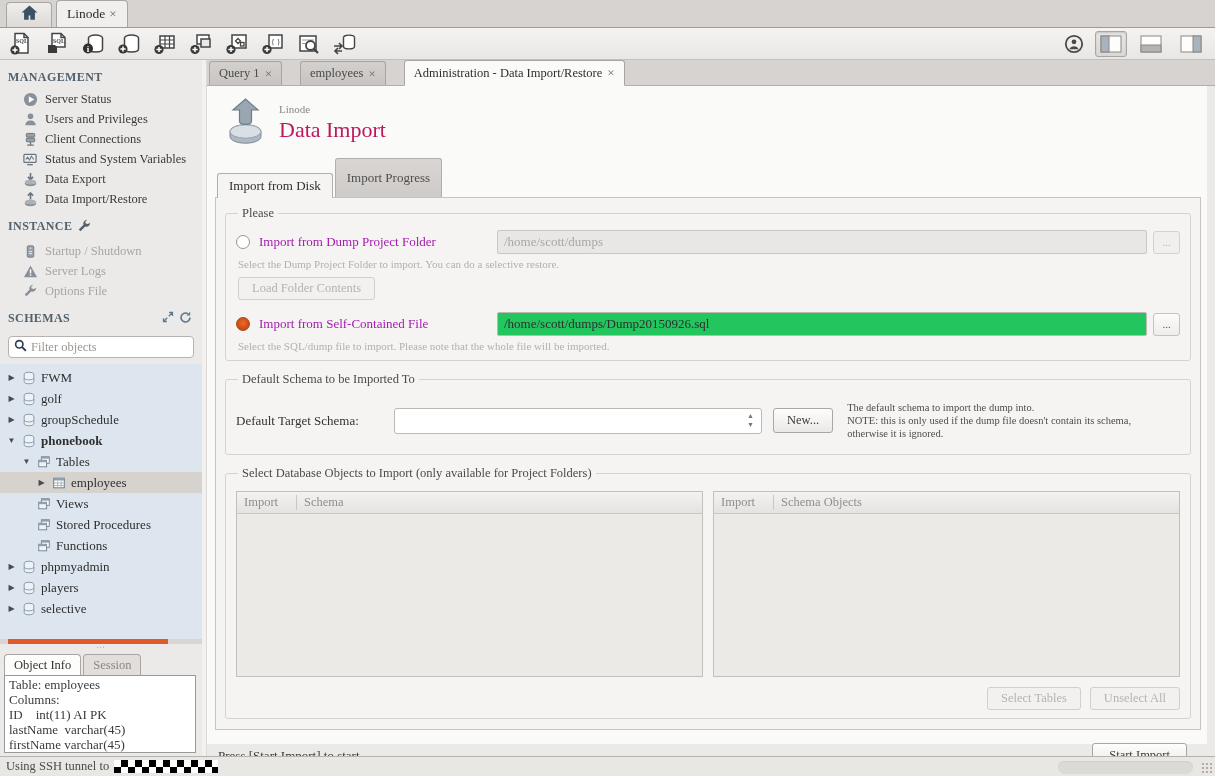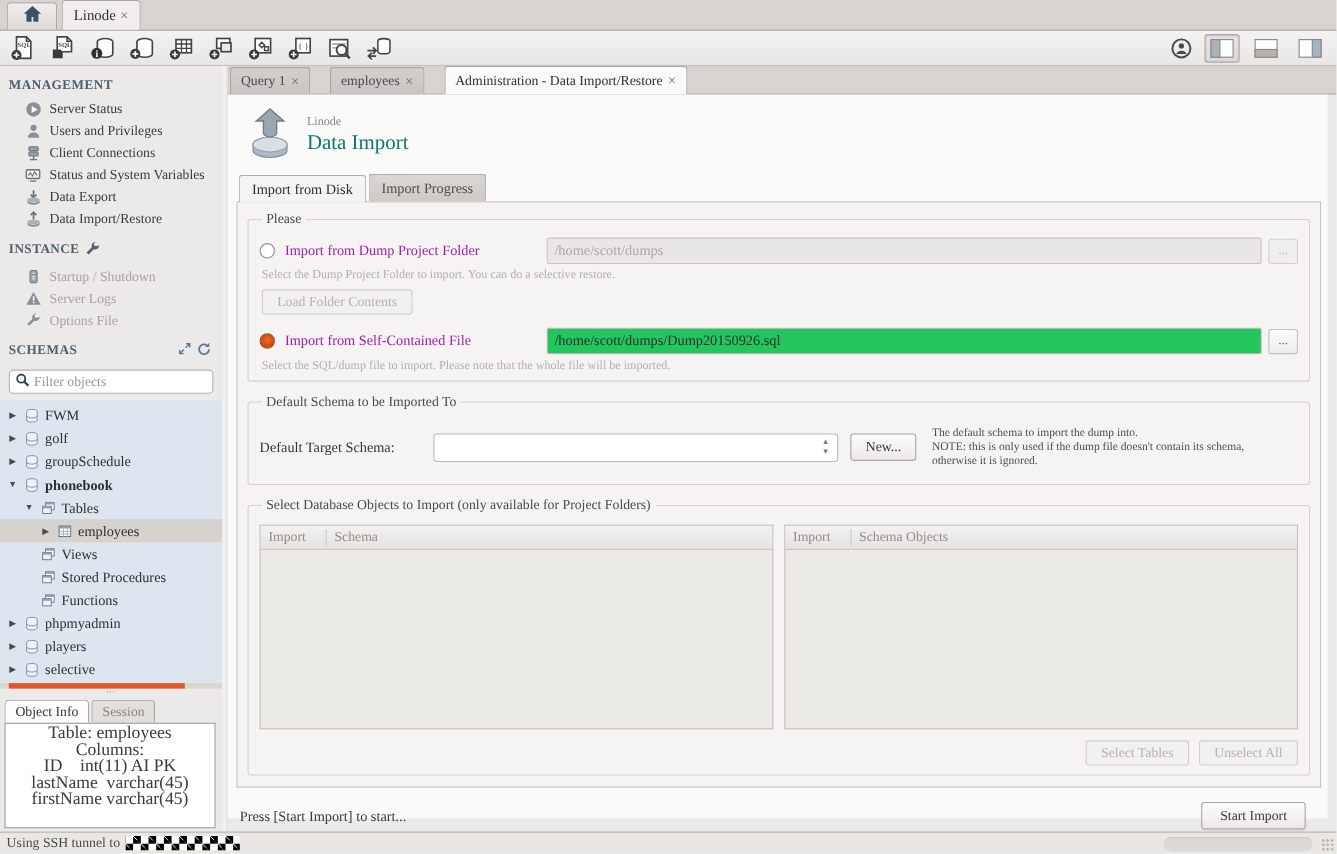--- a/index.html
+++ b/index.html
@@ -39,35 +39,35 @@
   .trow.selected { background:#d6d2ce; }
   .trow.bold { font-weight:bold; }
   .tarrow { width:11px; font-size:8px; color:#4b4b4b; text-align:center; flex:none; }
   .ticn { width:16px; display:flex; justify-content:center; flex:none; }
   .osplit { height:5px; background:#d8d5d2; display:flex; }
   .obar { width:160px; margin-left:8px; background:#e0592a; }
   .grip { height:9px; text-align:center; font-size:9px; color:#a8a5a2; line-height:7px; letter-spacing:1px; }
   .info-tabs { height:22px; display:flex; align-items:flex-end; padding-left:4px; gap:2px; }
   .itab { height:21px; padding:0 9px; font-size:12.5px; display:flex; align-items:center; border:1px solid #a8a5a2; border-bottom:none; border-radius:4px 4px 0 0; background:#e1dedb; color:#8a8784; }
   .itab.active { background:#fdfdfc; color:#333; }
-  .info-box { flex:none; height:96px; margin:0 6px 3px 4px; background:#fff; border:1px solid #999; font-size:16px; line-height:15px; padding:1px 4px; overflow:hidden;text-align:center; }
+  .info-box { flex:none; height:78px; margin:0 6px 3px 4px; background:#fff; border:1px solid #999; font-size:13px; line-height:15px; padding:1px 4px; overflow:hidden; }
   .info-box div { white-space:pre; }
 
   
   .maincol { flex:1; display:flex; flex-direction:column; min-width:0; }
   .mtabs { height:26px; background:#d6d3d0; border-bottom:1px solid #b1aeab; display:flex; align-items:flex-end; padding-left:2px; gap:18px; flex:none; }
   .mtab { height:24px; padding:0 9px; display:flex; align-items:center; gap:5px; font-size:12.5px; color:#4a4a4a; background:linear-gradient(#d3d0cd,#c7c4c1); border:1px solid #a8a5a2; border-bottom:none; border-radius:3px 3px 0 0; white-space:nowrap; }
   .mtab.active { height:26px; background:#fafaf9; color:#2e2e2e; margin-bottom:-1px; border-bottom:1px solid #fafaf9; }
   .page { flex:1; background:#fafaf9; margin:0 8px 12px 0; padding:0 0 0 8px; display:flex; flex-direction:column; min-height:0; }
   .hdr { display:flex; align-items:center; gap:14px; padding:12px 0 10px 10px; flex:none; }
   .hdr-txt .small { font-size:11px; color:#8a8782; margin-bottom:2px; }
-  .hdr-txt .big { font-size:19px; color:#0f766e; }
+  .hdr-txt .big { font-size:22px; color:#be185d; }
 
   .subtabs { display:flex; align-items:flex-end; padding-left:2px; flex:none; }
-  .stab { height:25px; padding:0 11px; display:flex; align-items:center; font-size:13px; border:1px solid #b1aeab; border-bottom:none; border-radius:3px 3px 0 0; margin-right:2px; }
+  .stab { height:39px; padding:0 11px; display:flex; align-items:center; font-size:13px; border:1px solid #b1aeab; border-bottom:none; border-radius:3px 3px 0 0; margin-right:2px; }
   .stab.active { background:#f5f4f2; color:#2e2e2e; height:25px; margin-bottom:-1px; z-index:2; }
   .stab.inactive { background:linear-gradient(#d9d6d3,#cdcac7); color:#4f4f4f; }
   .panel { border:1px solid #c7c4c1; background:#f5f4f2; margin-right:6px; padding:8px 9px 10px 9px; flex:none; }
   fieldset { border:1px solid #d5d2cf; border-radius:3px; padding:6px 10px 8px 10px; margin-bottom:11px; }
   legend { font-size:12.5px; color:#4a4a4a; padding:0 4px; margin-left:2px; }
   .optrow { display:flex; align-items:center; height:30px; }
   .radio { width:14px; height:14px; border-radius:50%; border:1px solid #98948f; background:#fff; flex:none; margin-right:9px; }
   .radio.sel { border:1px solid #9c4a22; background:radial-gradient(circle at 50% 42%, #e86a33 0%, #d4500f 55%, #b93f07 100%); }
   .optlabel { width:238px; font-size:13px; color:#a21caf; flex:none; }
   .tinput { flex:1; height:24px; border:1px solid #bcb9b6; border-radius:2px; background:#22c55e; font-family:inherit; font-size:13px; color:#2f2f2f; padding:0 6px; outline:none; min-width:0; }

